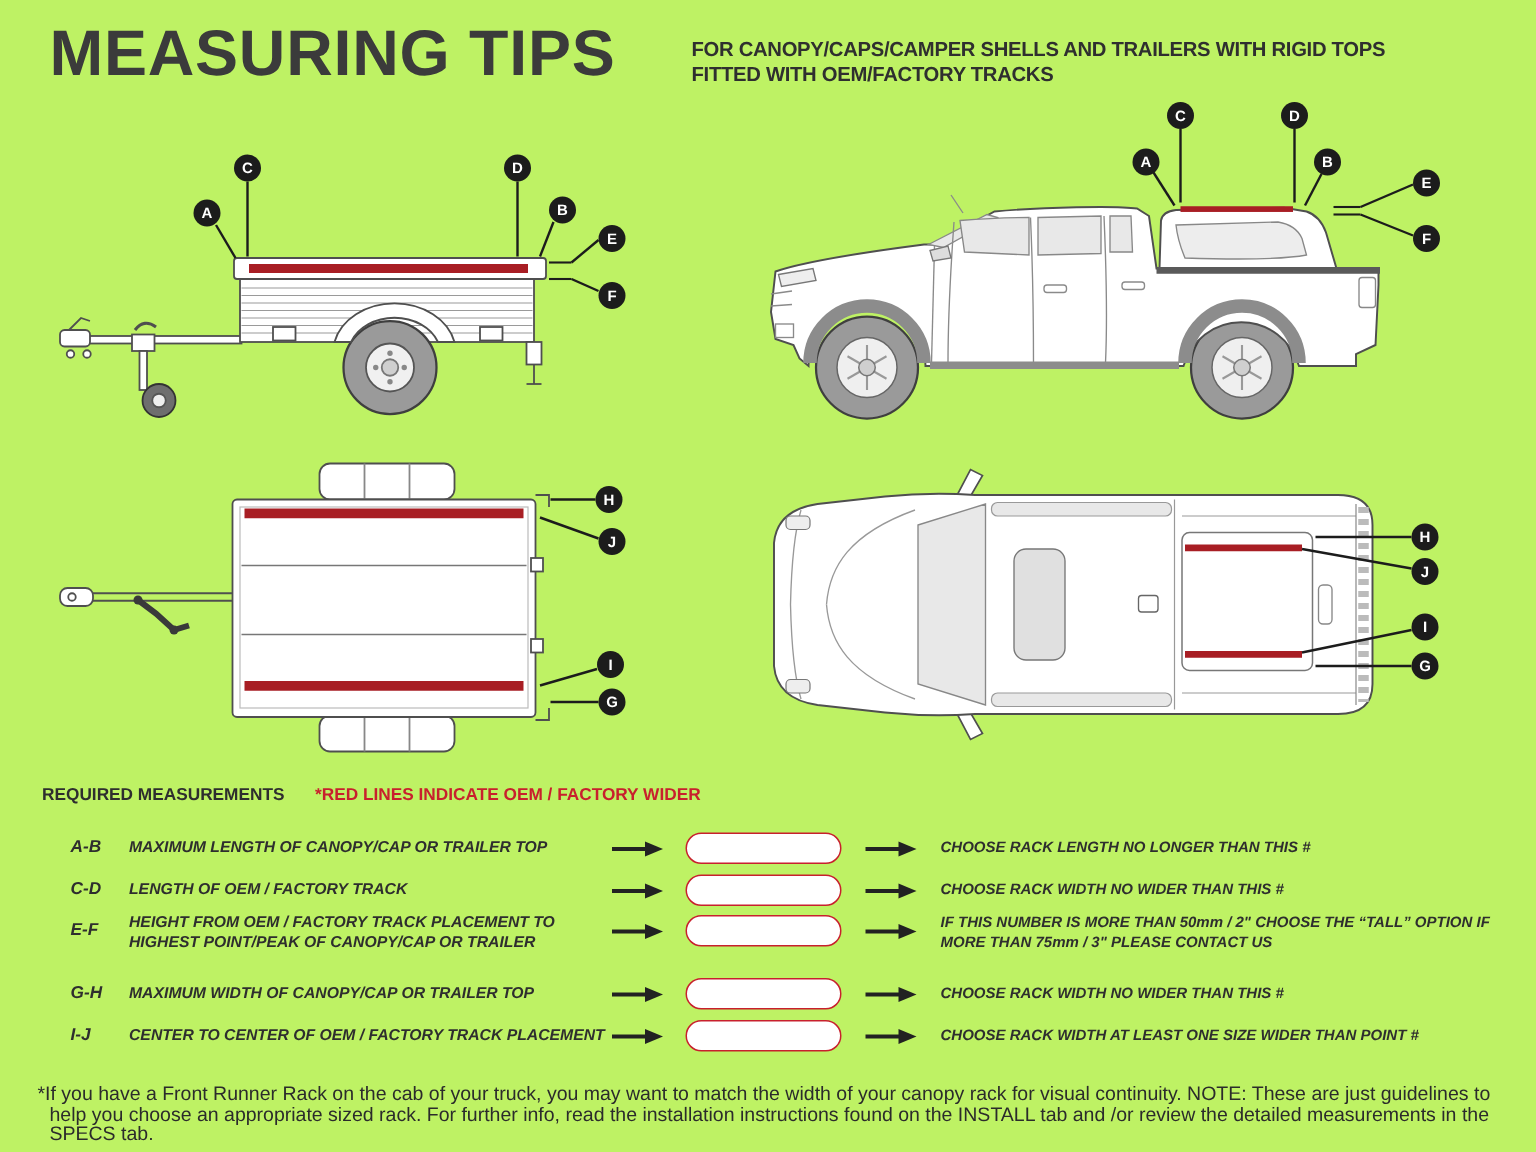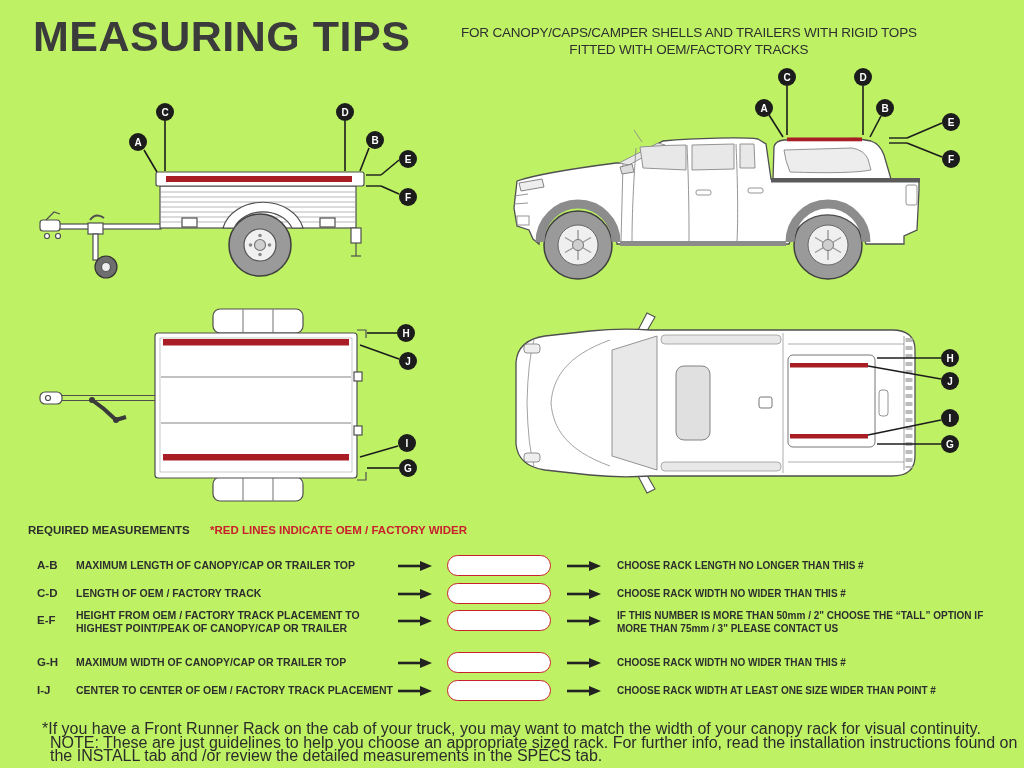--- a/index.html
+++ b/index.html
@@ -1,34 +1,34 @@
 <!DOCTYPE html>
 <html><head>
 <meta charset="utf-8">
 <style>
   html,body{margin:0;padding:0;background:#ffffff;}
   .page{position:relative;width:1024px;height:768px;background:#bef264;overflow:hidden;
         font-family:"Liberation Sans","DejaVu Sans",sans-serif;color:#3a3a3a;}
   .abs{position:absolute;}
   .page-title{left:33px;top:12px;font-size:43px;font-weight:800;letter-spacing:.5px;color:#3b3b3b;white-space:nowrap;}
-  .subtitle{left:461px;top:24px;font-size:13.5px;font-weight:400;line-height:17px;letter-spacing:-.2px;color:#2f2f2f;text-align:center;}
+  .subtitle{left:461px;top:24px;font-size:13.5px;font-weight:700;line-height:17px;letter-spacing:-.2px;color:#2f2f2f;}
   svg{position:absolute;overflow:visible;}
   svg text.badge-letter{font-family:"Liberation Sans",sans-serif;font-weight:bold;font-size:10px;fill:#fff;text-anchor:middle;}
   .legend-required{left:28px;top:524px;font-size:11.5px;font-weight:700;color:#2e2e2e;white-space:nowrap;}
   .legend-red{left:210px;top:524px;font-size:11.5px;font-weight:700;color:#c8202d;white-space:nowrap;}
-  .mrow{position:absolute;left:4px;width:828px;height:24px;}
+  .mrow{position:absolute;left:14px;width:828px;height:24px;font-style:italic;}
   .mrow .range{position:absolute;left:33px;width:36px;font-size:11.5px;font-weight:700;line-height:21px;color:#2e2e2e;}
   .mrow .desc{position:absolute;left:72px;width:330px;font-size:10.5px;font-weight:700;line-height:21px;color:#2e2e2e;white-space:nowrap;}
   .mrow .arrow1{position:absolute;left:394px;top:5px;}
   .mrow .pill{position:absolute;left:443px;top:0;width:104px;height:21px;border:1.5px solid #c8202d;border-radius:12px;background:#fff;box-sizing:border-box;}
   .mrow .arrow2{position:absolute;left:563px;top:5px;}
   .mrow .result{position:absolute;left:613px;width:380px;font-size:10px;font-weight:700;line-height:21px;color:#2e2e2e;white-space:nowrap;}
   .mrow.tall .desc{width:285px;line-height:13px;top:-1px;white-space:normal;}
   .mrow.tall .result{width:378px;line-height:13px;top:-1px;white-space:normal;}
-  .footnote{left:42px;top:722px;width:970px;font-size:16px;font-weight:400;line-height:13.5px;color:#2b2b2b;padding-left:8px;text-indent:-8px;}
+  .footnote{left:25px;top:722px;width:970px;font-size:13px;font-weight:400;line-height:13.5px;color:#2b2b2b;padding-left:8px;text-indent:-8px;}
 </style>
 </head>
 <body>
 
 <div class="page">
 
   <div class="abs page-title">MEASURING TIPS</div>
   <div class="abs subtitle">
     <div>FOR CANOPY/CAPS/CAMPER SHELLS AND TRAILERS WITH RIGID TOPS</div>
     <div>FITTED WITH OEM/FACTORY TRACKS</div>

